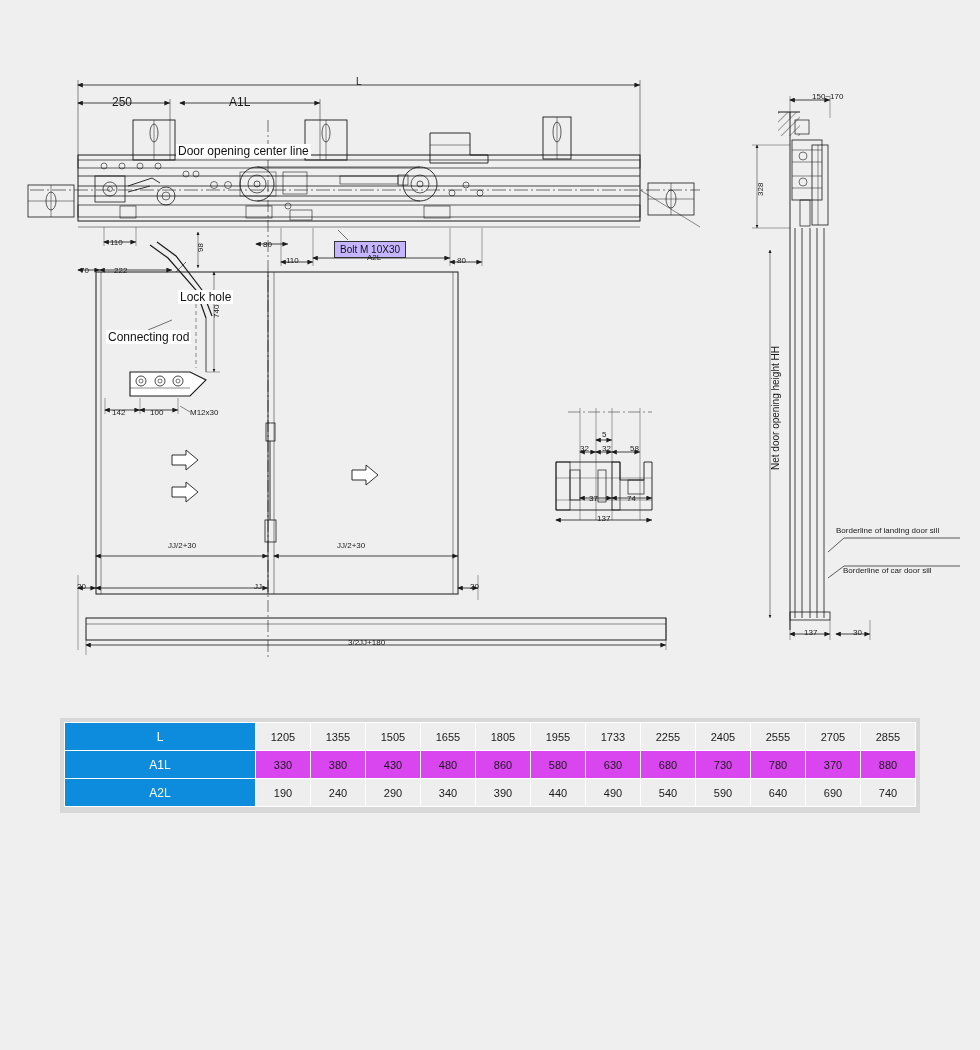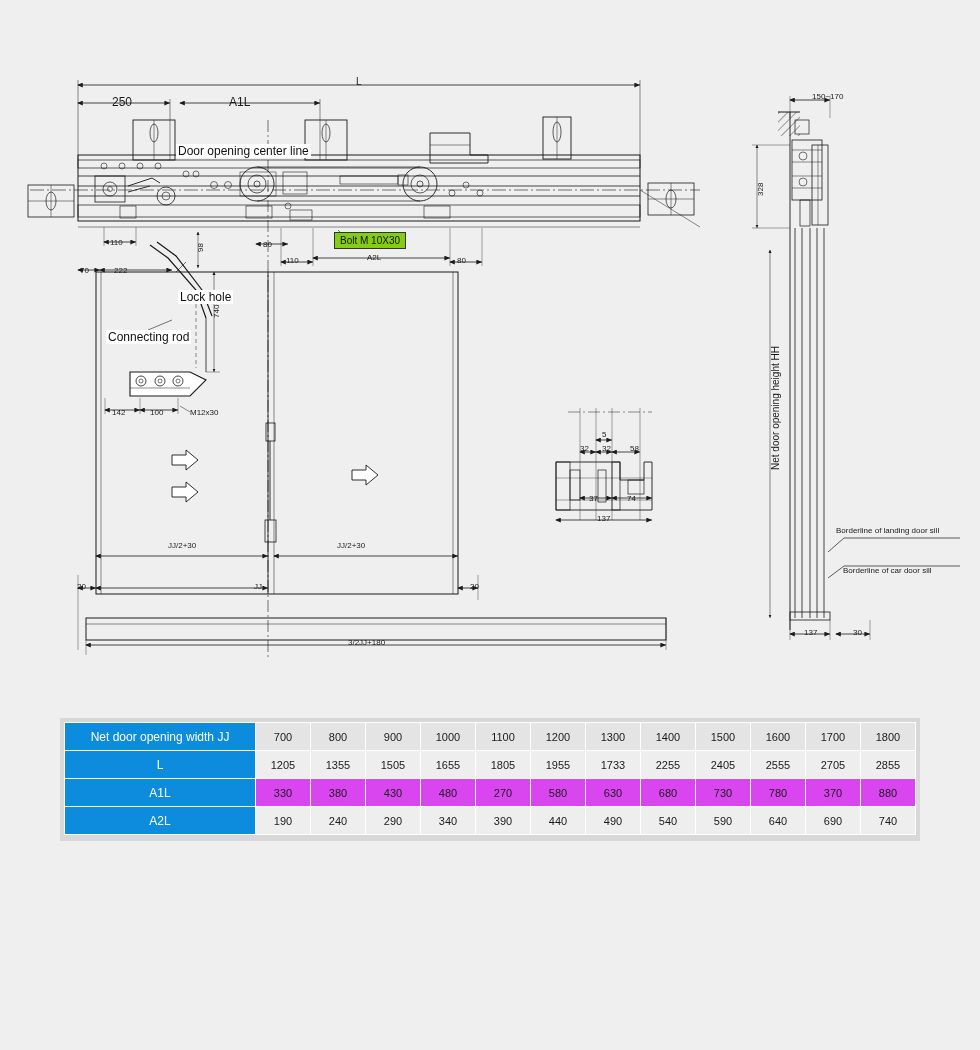--- a/index.html
+++ b/index.html
@@ -38,24 +38,25 @@
   .lbl.sm { font-size: 8px; }
   .lbl.md { font-size: 10px; }
   .lbl.rot {
     transform-origin: 0 0;
     transform: rotate(-90deg);
   }
   .boxlbl {
     position: absolute;
     font-size: 10px;
     color: #111;
-    background: #84cc16;
+    background: #c4b5fd;
     border: 1px solid #333;
     padding: 2px 5px;
     white-space: nowrap;
+    margin-top: 9px;
   }
   .plainlbl {
     position: absolute;
     font-size: 12px;
     color: #111;
     background: #fff;
     padding: 0 2px;
     white-space: nowrap;
   }
 
@@ -400,35 +401,20 @@
   <div class="lbl sm" style="left:580px; top:444px;">32</div>
   <div class="lbl sm" style="left:602px; top:444px;">32</div>
   <div class="lbl sm" style="left:630px; top:444px;">58</div>
   <div class="lbl sm" style="left:589px; top:494px;">37</div>
   <div class="lbl sm" style="left:627px; top:494px;">74</div>
   <div class="lbl sm" style="left:597px; top:514px;">137</div>
 
   <div id="table-wrap">
     <table class="spec">
       <tbody>
-        <tr class="r0">
-          <th class="rowhead">Net door opening width JJ</th>
-          <td class="v">700</td>
-          <td class="v">800</td>
-          <td class="v">900</td>
-          <td class="v">1000</td>
-          <td class="v">1100</td>
-          <td class="v">1200</td>
-          <td class="v">1300</td>
-          <td class="v">1400</td>
-          <td class="v">1500</td>
-          <td class="v">1600</td>
-          <td class="v">1700</td>
-          <td class="v">1800</td>
-        </tr>
         <tr>
           <th class="rowhead">L</th>
           <td class="v">1205</td>
           <td class="v">1355</td>
           <td class="v">1505</td>
           <td class="v">1655</td>
           <td class="v">1805</td>
           <td class="v">1955</td>
           <td class="v">1733</td>
           <td class="v">2255</td>
@@ -436,21 +422,21 @@
           <td class="v">2555</td>
           <td class="v">2705</td>
           <td class="v">2855</td>
         </tr>
         <tr class="alt">
           <th class="rowhead">A1L</th>
           <td class="v">330</td>
           <td class="v">380</td>
           <td class="v">430</td>
           <td class="v">480</td>
-          <td class="v">270</td>
+          <td class="v">860</td>
           <td class="v">580</td>
           <td class="v">630</td>
           <td class="v">680</td>
           <td class="v">730</td>
           <td class="v">780</td>
           <td class="v">370</td>
           <td class="v">880</td>
         </tr>
         <tr>
           <th class="rowhead">A2L</th>

